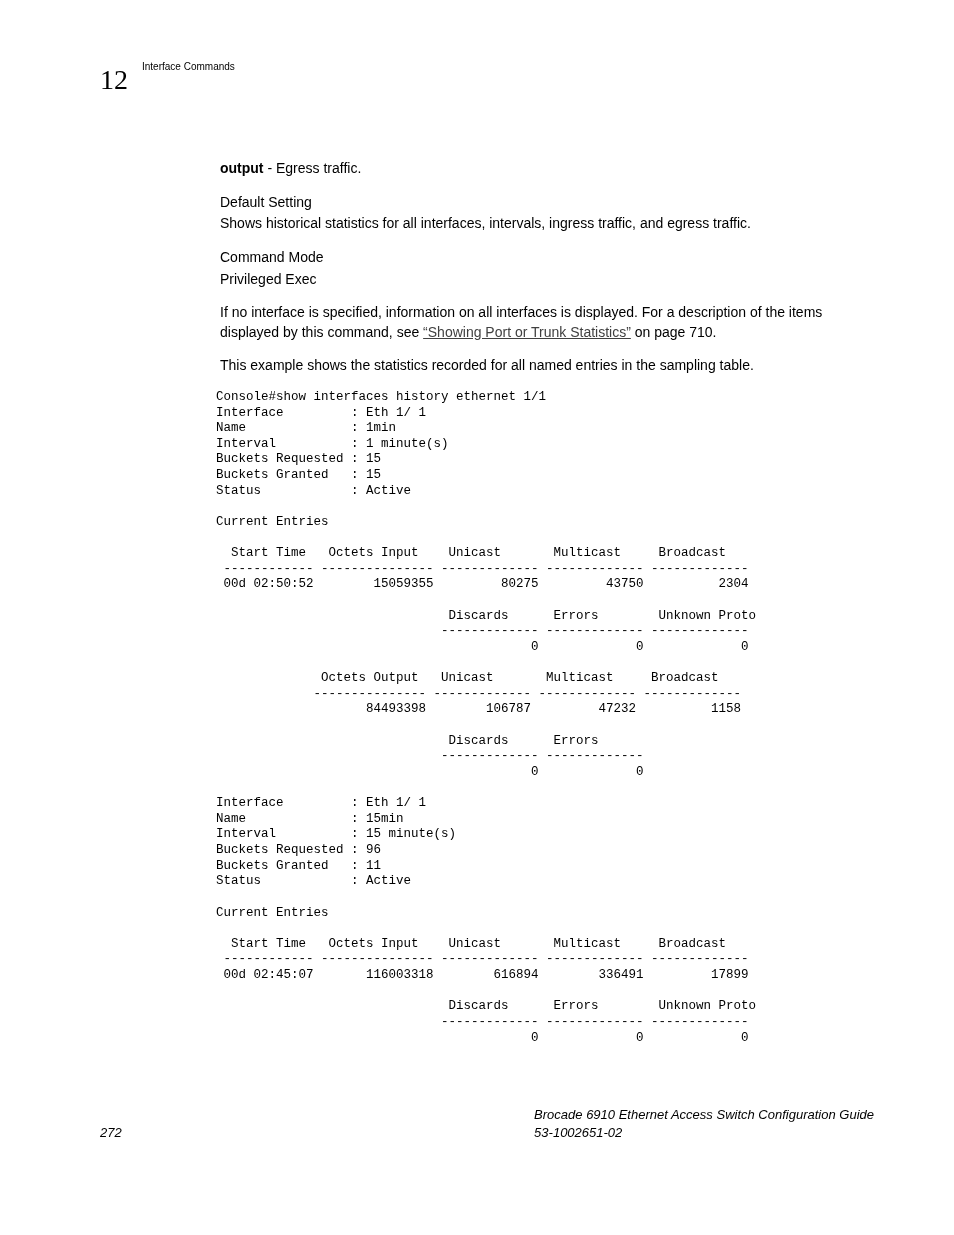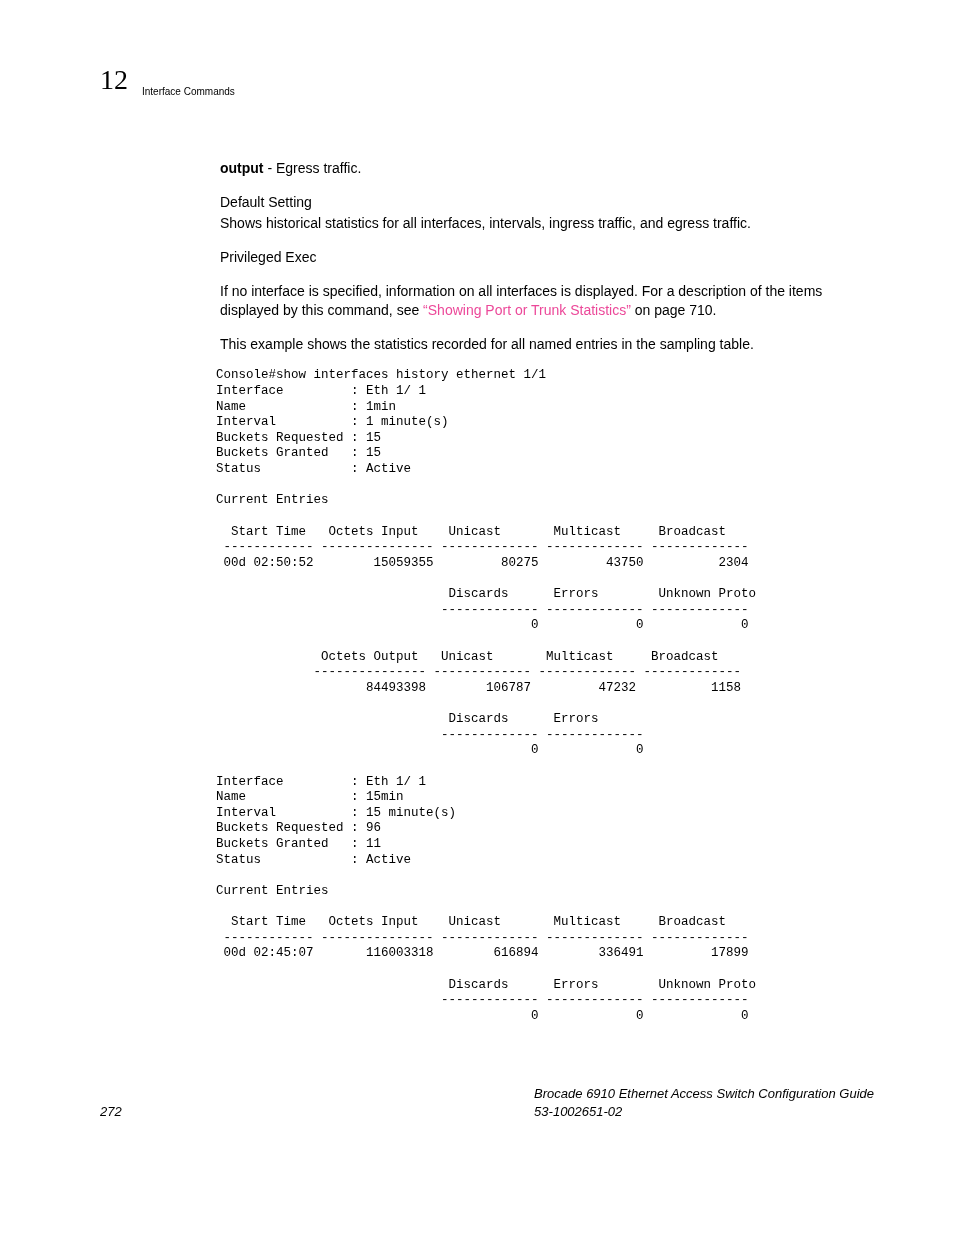--- a/index.html
+++ b/index.html
@@ -7,21 +7,21 @@
     font-size: 14px;
     color: #000;
     margin: 0;
     padding: 60px 50px 40px 50px;
     width: 954px;
     box-sizing: border-box;
     line-height: 1.4;
   }
   .header {
     display: flex;
-    align-items: flex-end;
+    align-items: flex-start;
     margin-bottom: 60px;
     gap: 14px;
     padding-left: 50px;
   }
   .header-num {
     font-size: 28px;
     font-weight: normal;
     font-family: "Times New Roman", serif;
   }
   .header-text {
@@ -36,21 +36,22 @@
     margin-bottom: 2px;
   }
   .para {
     margin-top: 0;
     margin-bottom: 14px;
   }
   .bold {
     font-weight: bold;
   }
   .link {
-    color: #ec4899;
+    color: #404040;
+    text-decoration: underline;
   }
   .console {
     font-family: "Courier New", monospace;
     font-size: 12.5px;
     white-space: pre;
     line-height: 1.25;
     margin-top: 6px;
     margin-left: -4px;
   }
   .footer {
@@ -76,20 +77,21 @@
 
 <div class="content">
 
   <p class="para">
     <span class="bold">output</span><span> - Egress traffic.</span>
   </p>
 
   <div class="section-title">Default Setting</div>
   <p class="para">Shows historical statistics for all interfaces, intervals, ingress traffic, and egress traffic.</p>
 
+  <div class="section-title">Command Mode</div>
   <p class="para">Privileged Exec</p>
 
   <p class="para">
     <span>If no interface is specified, information on all interfaces is displayed. For a description of the items displayed by this command, see </span><span class="link">“Showing Port or Trunk Statistics”</span><span> on page 710.</span>
   </p>
 
   <p class="para">This example shows the statistics recorded for all named entries in the sampling table.</p>
 
   <div class="console">Console#show interfaces history ethernet 1/1
 Interface         : Eth 1/ 1

